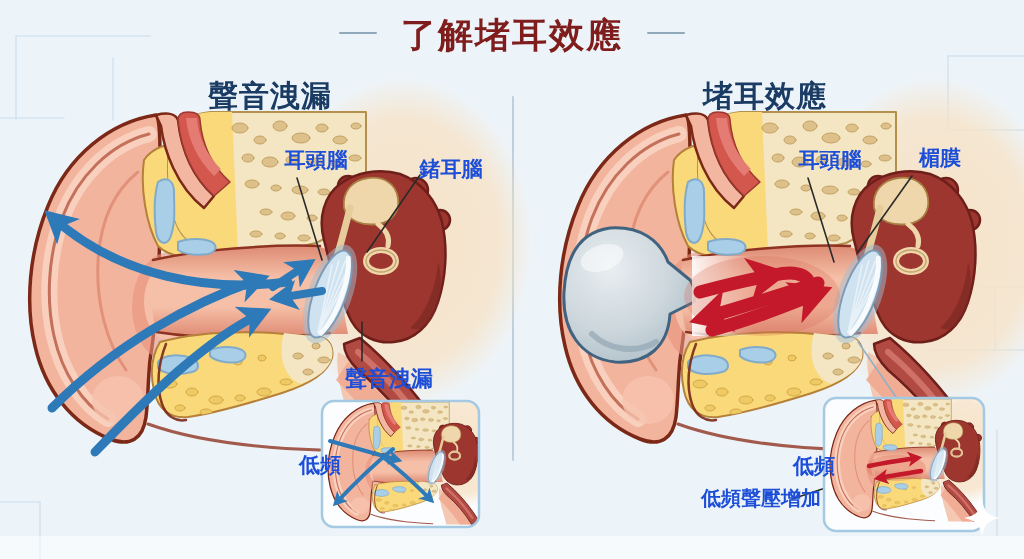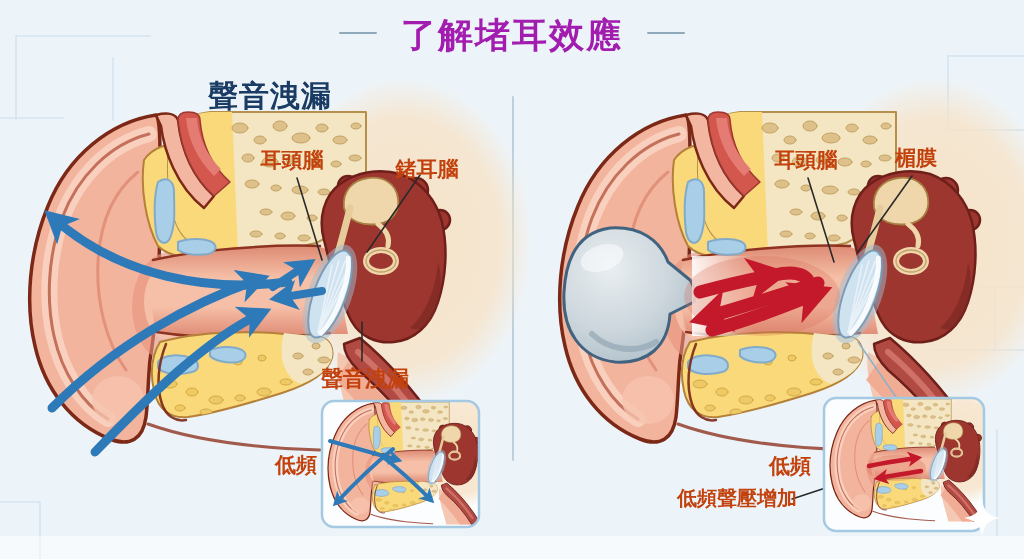--- a/index.html
+++ b/index.html
@@ -2,23 +2,23 @@
 <html><head>
 <meta charset="utf-8">
 <style>
   html,body{margin:0;padding:0;background:#dfe9f0;}
   #stage{position:relative;width:1024px;height:559px;overflow:hidden;
          background:#edf4f9;font-family:"Liberation Sans",sans-serif;}
   #art{position:absolute;left:0;top:0;}
   svg *{stroke-linejoin:round;stroke-linecap:round;}
   .txt{position:absolute;transform:translateX(-50%);white-space:nowrap;
        color:#1f1f1f;font-weight:700;}
-  .title{font-size:35px;color:#a21caf;letter-spacing:2px;}
+  .title{font-size:35px;color:#7f1d1d;letter-spacing:2px;}
   .heading{font-size:30px;color:#1a3b63;letter-spacing:1px;}
-  .lbl{font-size:21px;font-weight:600;color:#c2410c;}
+  .lbl{font-size:21px;font-weight:600;color:#1d4ed8;margin-left:24px;}
 </style>
 </head>
 <body>
 
 <div id="stage">
 
 <svg id="art" width="1024" height="559" viewBox="0 0 1024 559">
 <defs>
   <linearGradient id="canalGrad" x1="0" y1="0" x2="0" y2="1">
     <stop offset="0" stop-color="#dd8a73"></stop>
@@ -300,20 +300,21 @@
     </g>
   </g>
   <rect x="824" y="398" width="160" height="133" rx="12" fill="none" stroke="#a5c9e2" stroke-width="2.5"></rect>
   <path d="M982,500 C984.5,512 988,515.5 1000,518 C988,520.5 984.5,524 982,536
            C979.5,524 976,520.5 964,518 C976,515.5 979.5,512 982,500 Z" fill="#ffffff"></path>
 </g>
 </svg>
 
 <div class="txt title" style="left:512px;top:12px;">了解堵耳效應</div>
 <div class="txt heading" style="left:270px;top:76px;">聲音洩漏</div>
+<div class="txt heading" style="left:765px;top:76px;">堵耳效應</div>
 
 <div class="txt lbl" style="left:292px;top:146px;">耳頭腦</div>
 <div class="txt lbl" style="left:427px;top:155px;">鍺耳腦</div>
 <div class="txt lbl" style="left:365px;top:364px;font-size:22px;">聲音洩漏</div>
 <div class="txt lbl" style="left:296px;top:451px;">低頻</div>
 
 <div class="txt lbl" style="left:806px;top:146px;">耳頭腦</div>
 <div class="txt lbl" style="left:916px;top:144px;font-family:Liberation Mono, monospace;">楣膜</div>
 <div class="txt lbl" style="left:790px;top:452px;">低頻</div>
 <div class="txt lbl" style="left:737px;top:485px;font-size:20px;text-align:center;">低頻聲壓增加</div>

